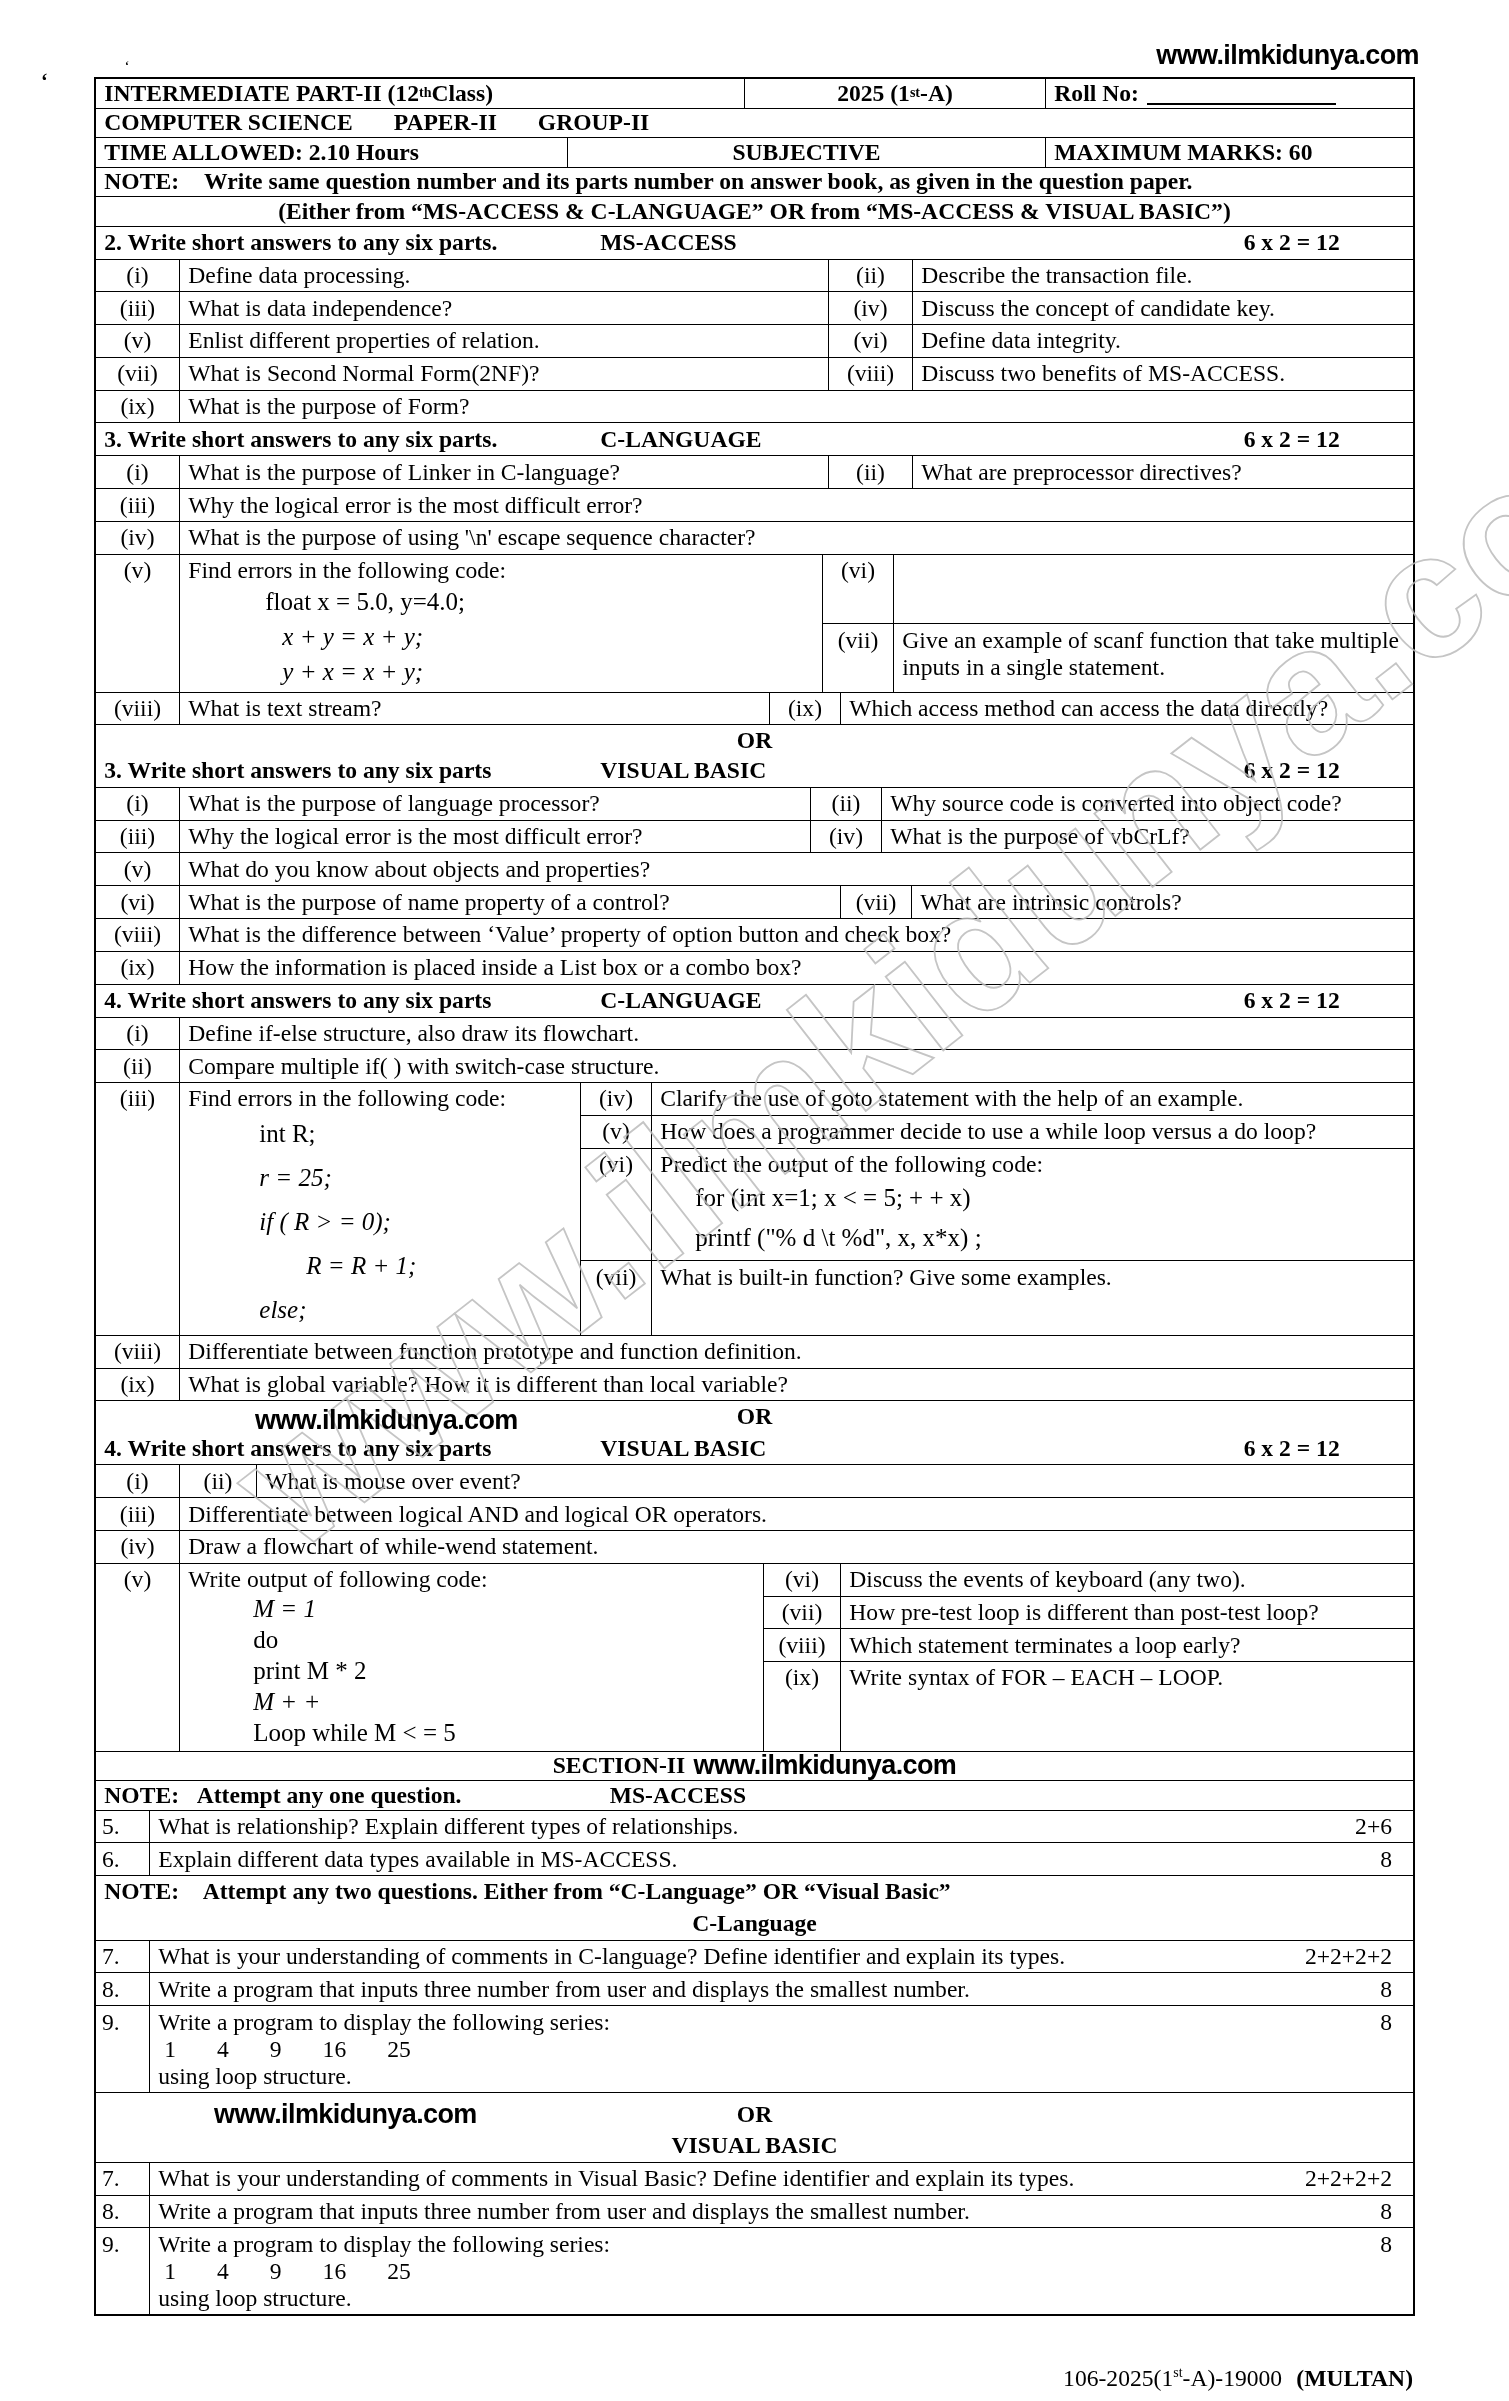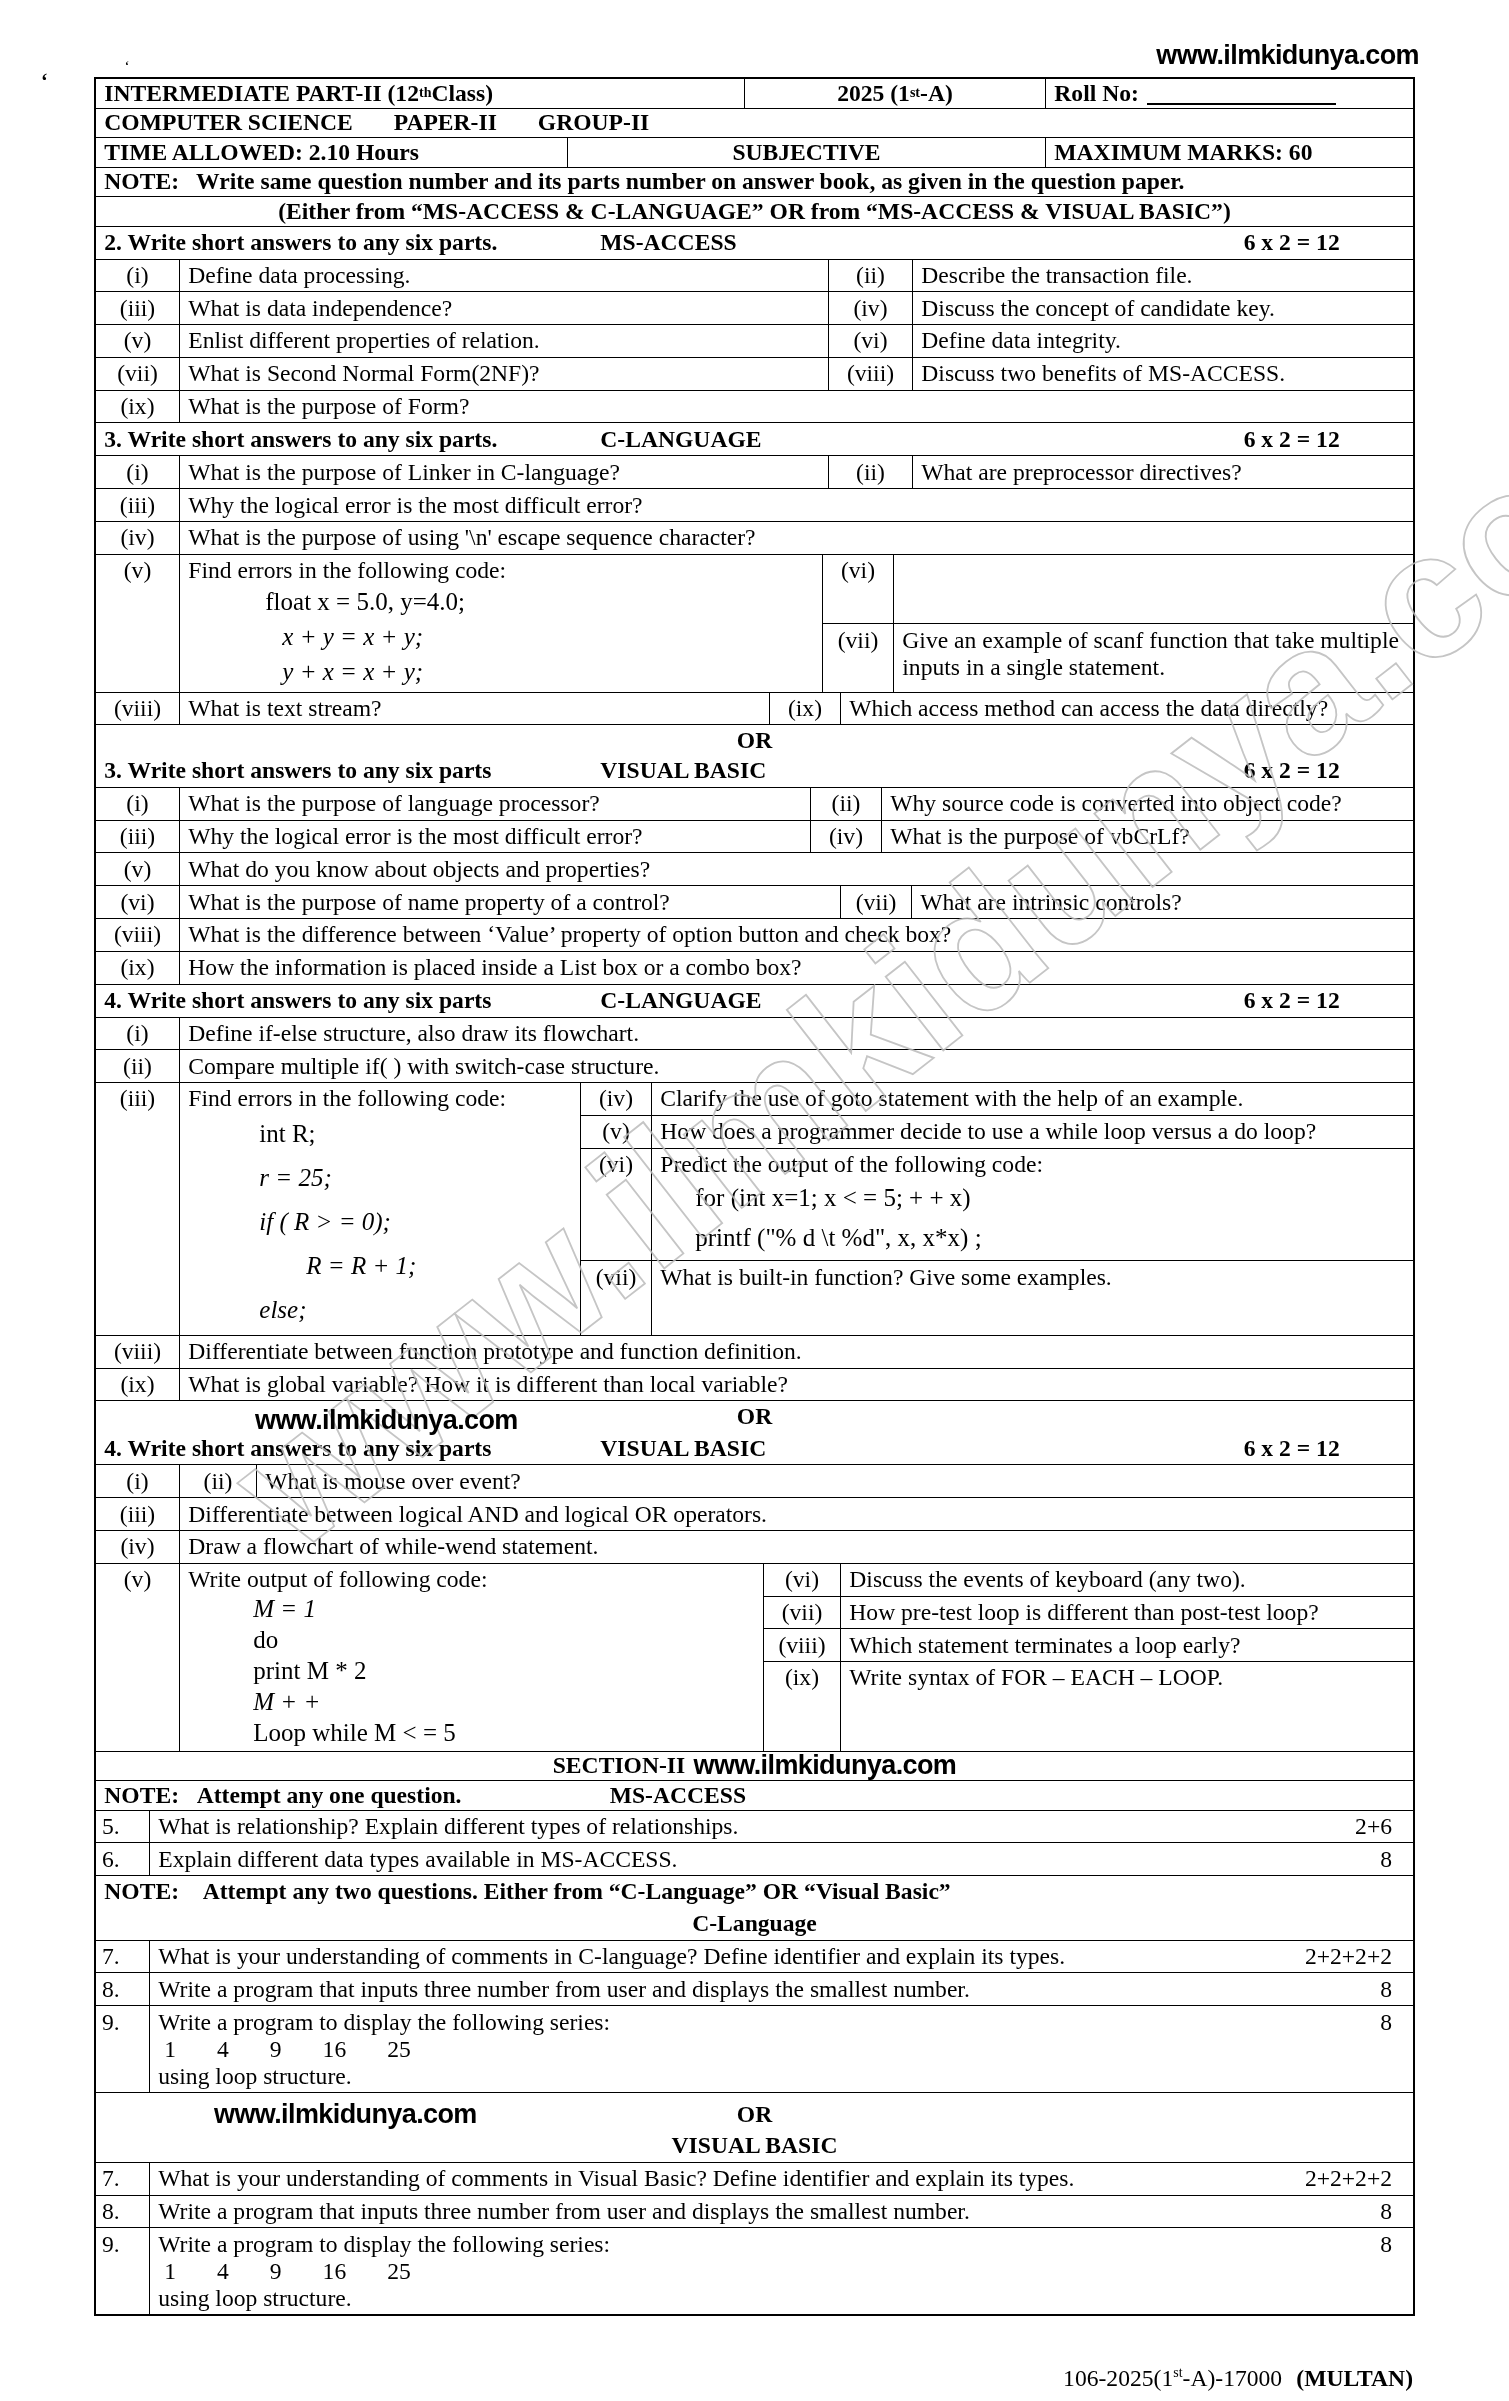--- a/index.html
+++ b/index.html
@@ -76,21 +76,21 @@
 
   <div class="row header-row">
     <div class="cell bold vline" style="width:472px">TIME ALLOWED: 2.10 Hours</div>
     <div class="cell bold vline center" style="width:478px">SUBJECTIVE</div>
     <div class="cell bold grow">MAXIMUM MARKS: 60</div>
   </div>
 
   <div class="row header-row">
     <div class="cell bold grow">
       <span>NOTE:</span>
-      <span style="margin-left:17px">Write same question number and its parts number on answer book, as given in the question paper.</span>
+      <span style="margin-left:25px">Write same question number and its parts number on answer book, as given in the question paper.</span>
     </div>
   </div>
 
 
   <div class="row header-row">
     <div class="cell bold grow center">(Either from “MS-ACCESS &amp; C-LANGUAGE” OR from “MS-ACCESS &amp; VISUAL BASIC”)</div>
   </div>
 
   <div class="row">
     <div class="qhead">
@@ -403,16 +403,16 @@
         <span>16</span>
         <span>25</span>
       </div>
       <div>using loop structure.</div>
     </div>
     <div class="cell marks" style="align-items:flex-start">8</div>
   </div>
 </div>
 
 <div class="footer">
-  <span>106-2025(1</span><sup>st</sup><span>-A)-17000</span>
+  <span>106-2025(1</span><sup>st</sup><span>-A)-19000</span>
   <b style="margin-left:8.3px">(MULTAN)</b>
 </div>
 
 
 </body></html>

